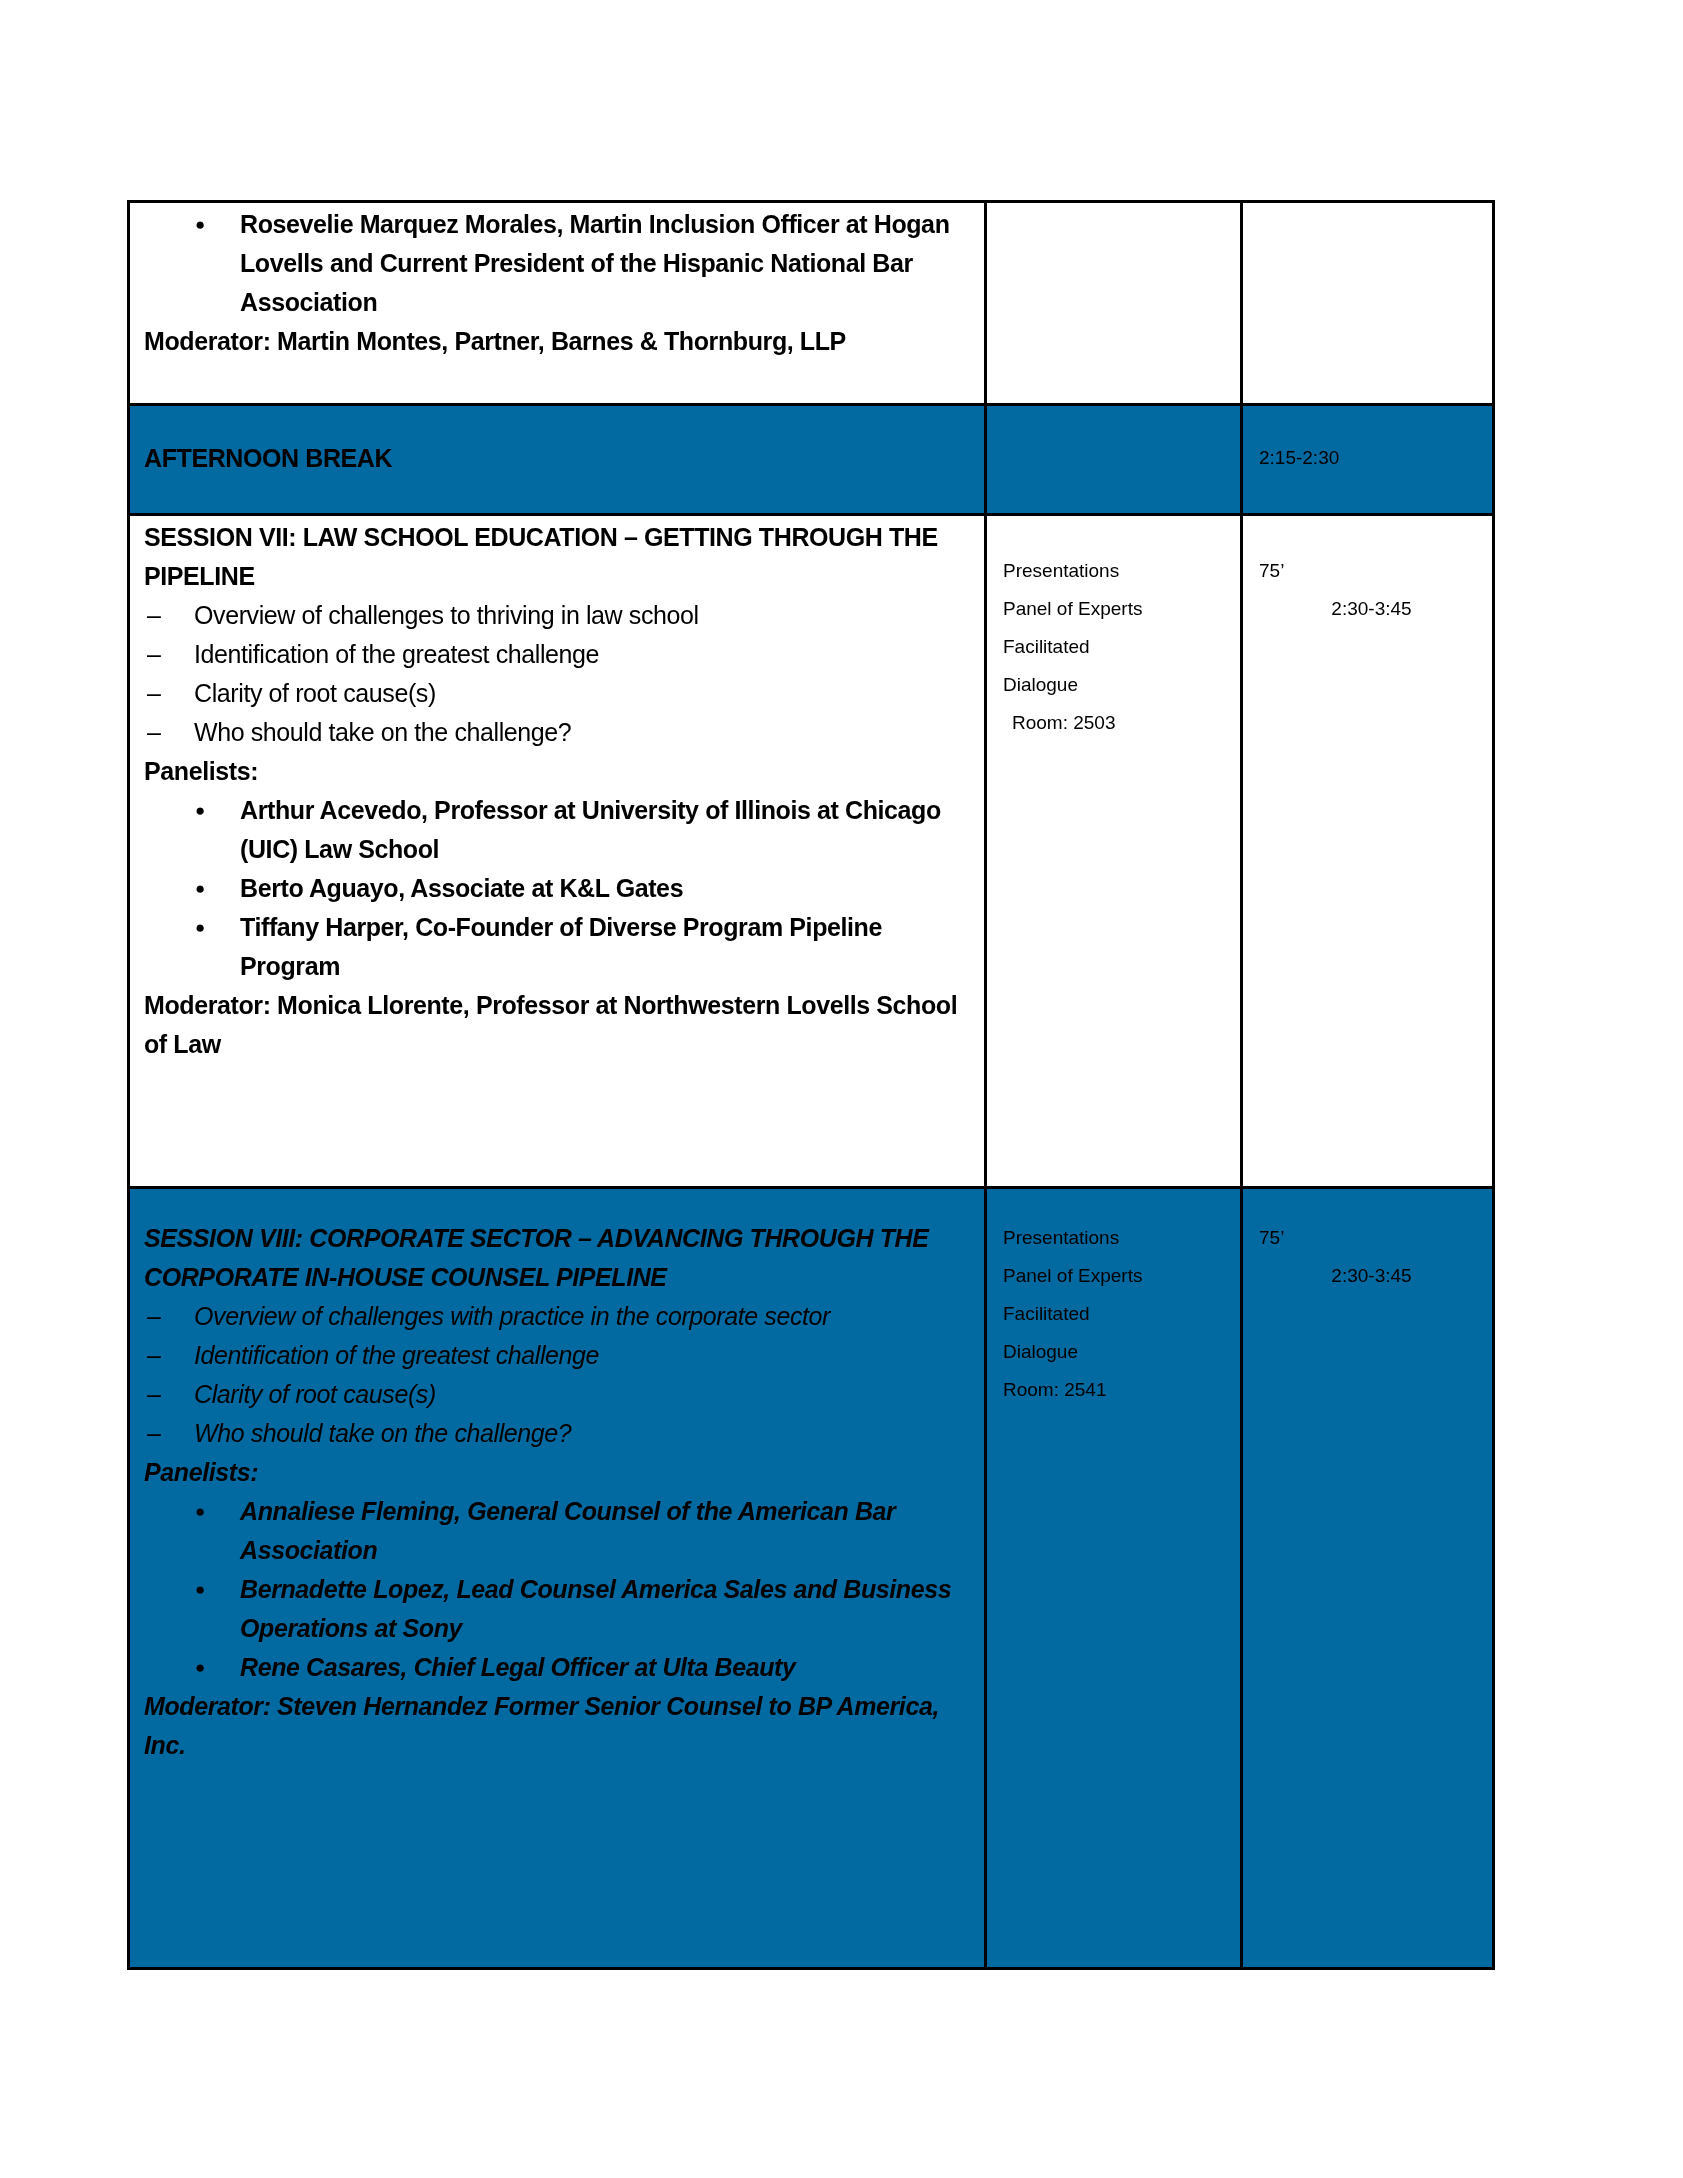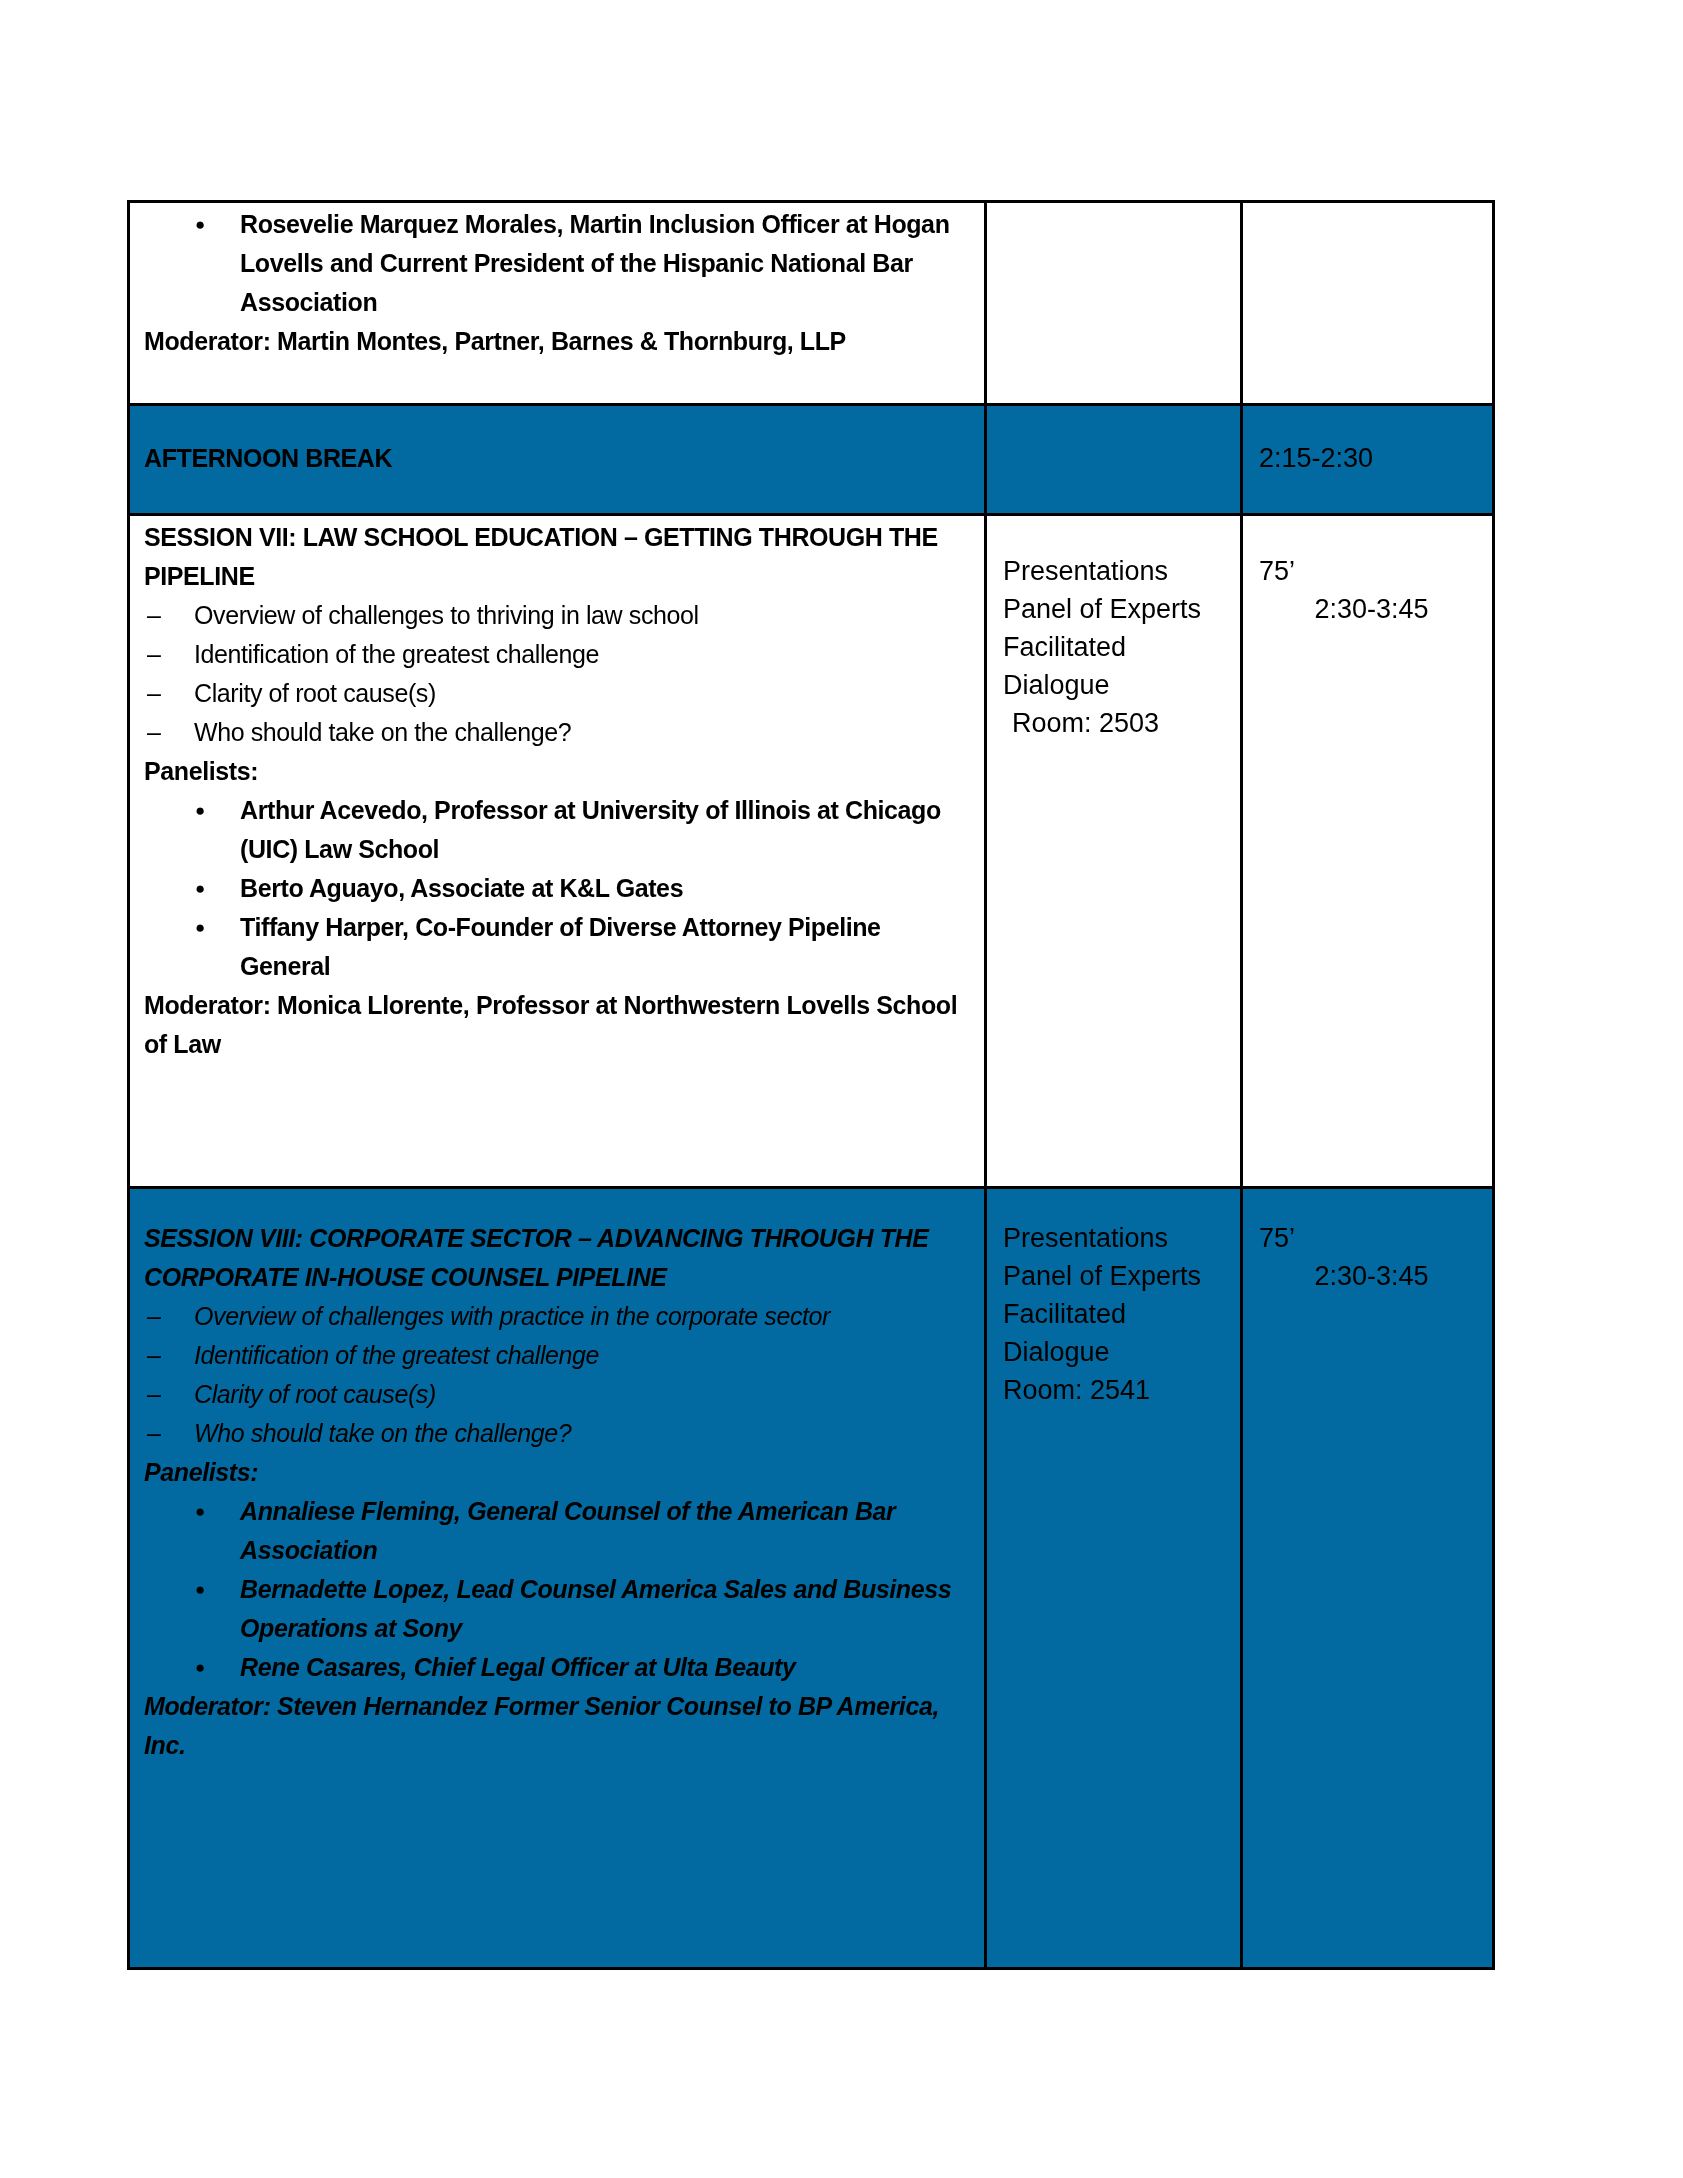--- a/index.html
+++ b/index.html
@@ -70,21 +70,21 @@
   .break-cell {
     padding: 33px 14px 0 14px;
     font-size: 25px;
     line-height: 39px;
     letter-spacing: -0.4px;
     font-weight: 700;
   }
 
   
   .c2, .c3 {
-    font-size: 27px;
+    font-size: 19px;
     line-height: 38px;
     padding: 36px 8px 8px 16px;
   }
   .c2 p, .c3 p { margin: 0; }
   .c3.break-time { padding-top: 33px; }
   .pad2-top-30 { padding-top: 30px; }
   .room-mt-32 { margin-top: 32px; }
   .room-mt-38 { margin-top: 38px; }
   .room-indent { padding-left: 9px; }
   .time-mt-38 { margin-top: 38px; text-align: center; }
@@ -161,21 +161,21 @@
             <li>
               <span class="dot">●</span>
               <span>Arthur Acevedo, Professor at University of Illinois at Chicago (UIC) Law School</span>
             </li>
             <li>
               <span class="dot">●</span>
               <span>Berto Aguayo, Associate at K&amp;L Gates</span>
             </li>
             <li>
               <span class="dot">●</span>
-              <span>Tiffany Harper, Co-Founder of Diverse Attorney Pipeline General</span>
+              <span>Tiffany Harper, Co-Founder of Diverse Program Pipeline Program</span>
             </li>
           </ul>
           <p class="b mt-40">Moderator: Monica Llorente, Professor at Northwestern Lovells School of Law</p>
         </div>
       </td>
       <td>
         <div class="c2">
           <p>Presentations</p>
           <p>Panel of Experts</p>
           <p>Facilitated</p>

